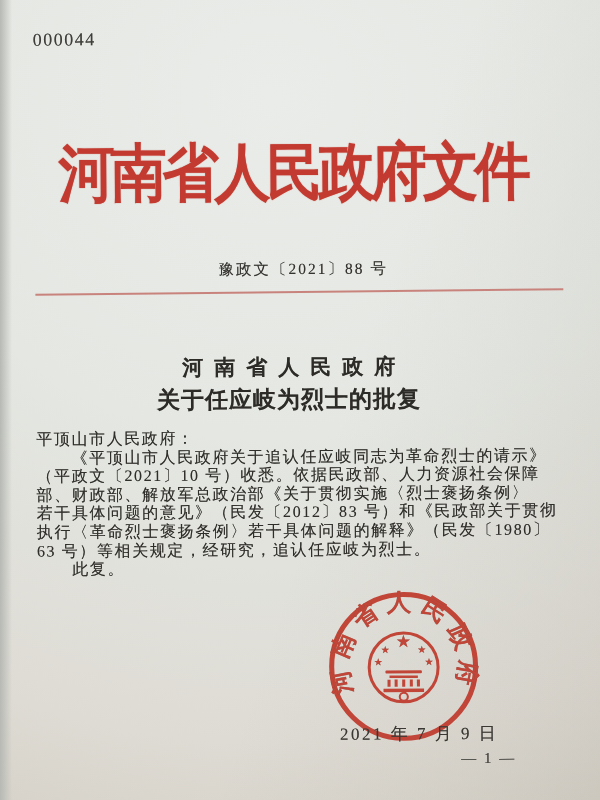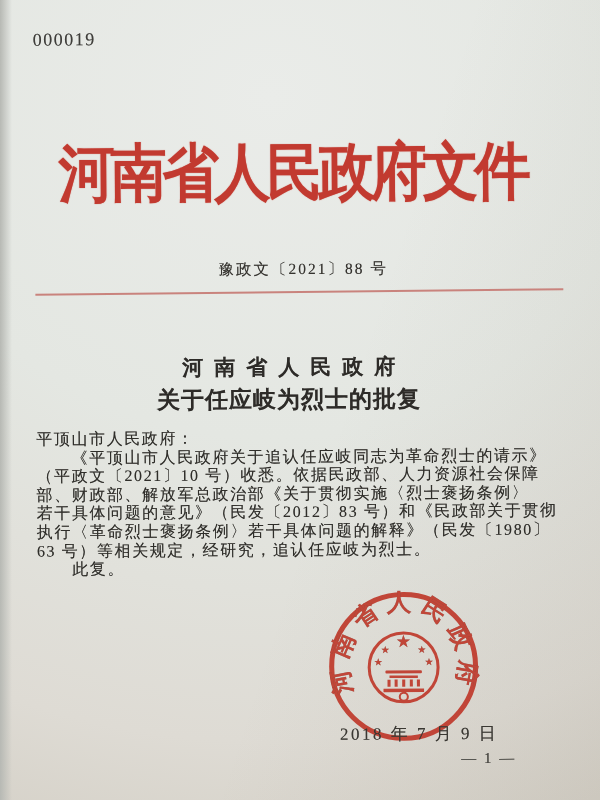--- a/index.html
+++ b/index.html
@@ -79,21 +79,21 @@
   }
 </style>
 </head>
 <body>
 
 <div class="page">
   <div class="edge-left"></div>
 
   <div class="content">
 
-    <div class="serial">000019</div>
+    <div class="serial">000044</div>
 
     <div class="masthead">河南省人民政府文件</div>
 
     <div class="doc-number">豫政文〔2021〕88 号</div>
 
     <div class="red-rule"></div>
 
     <div class="doc-title">
       <div class="t1">河南省人民政府</div>
       <div class="t2">关于任应岐为烈士的批复</div>
@@ -128,18 +128,18 @@
         <rect class="fill" x="59" y="88" width="3" height="7"></rect>
         <rect class="fill" x="66" y="88" width="3" height="7"></rect>
         <rect class="fill" x="73.5" y="88" width="3" height="7"></rect>
         <rect class="fill" x="81" y="88" width="3" height="7"></rect>
         <rect class="fill" x="88" y="88" width="3" height="7"></rect>
         <rect class="fill" x="55" y="97" width="40" height="3.5"></rect>
       </g>
       <circle class="stroke" cx="75" cy="105" r="4" stroke-width="2"></circle>
     </svg>
 
-    <div class="seal-date">2018 年 7 月 9 日</div>
+    <div class="seal-date">2021 年 7 月 9 日</div>
 
     <div class="page-number">— 1 —</div>
 
   </div>
 </div>
 
 </body></html>

